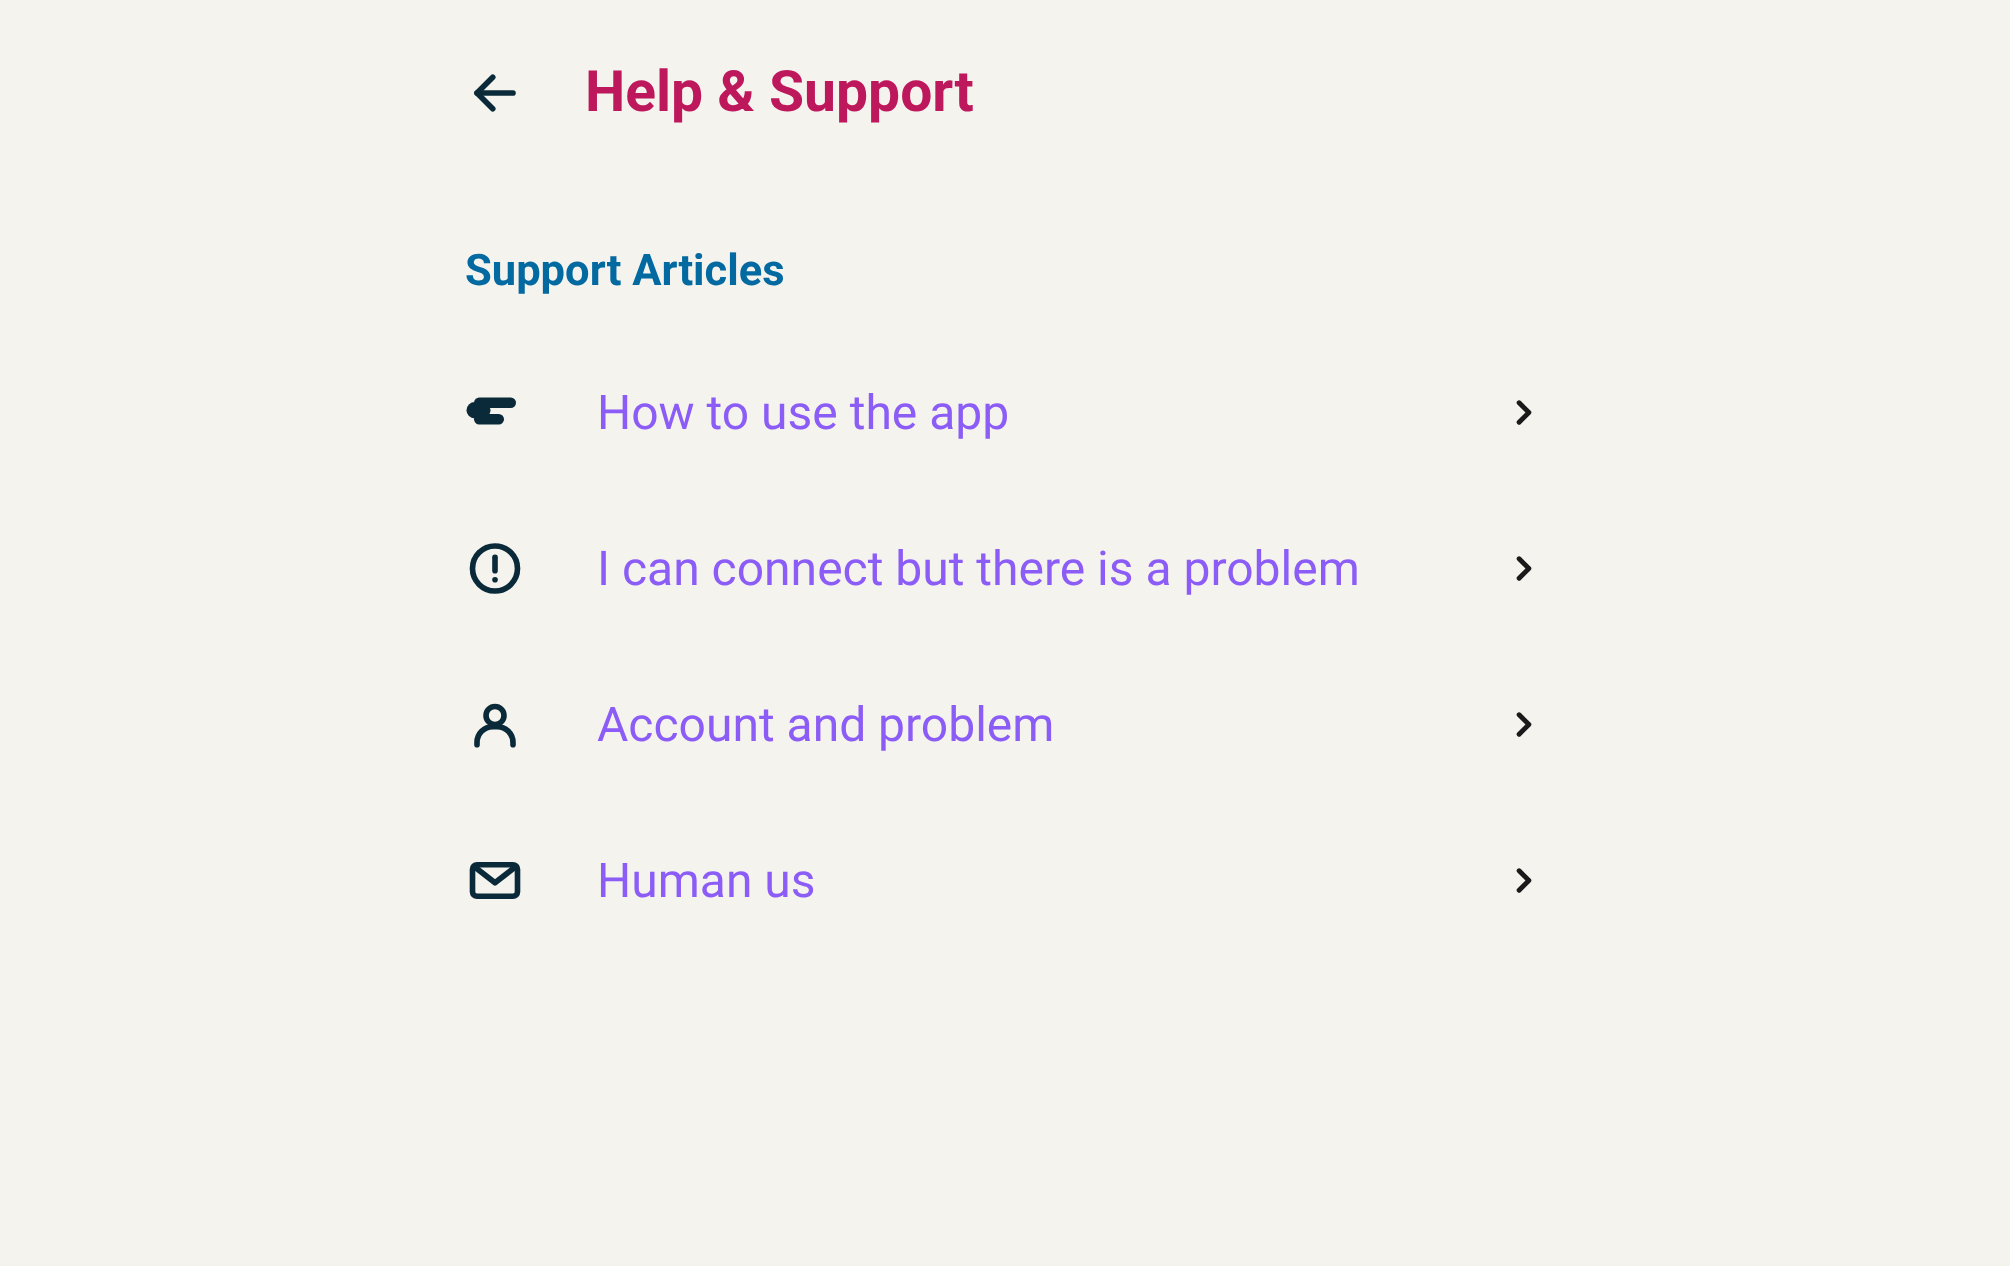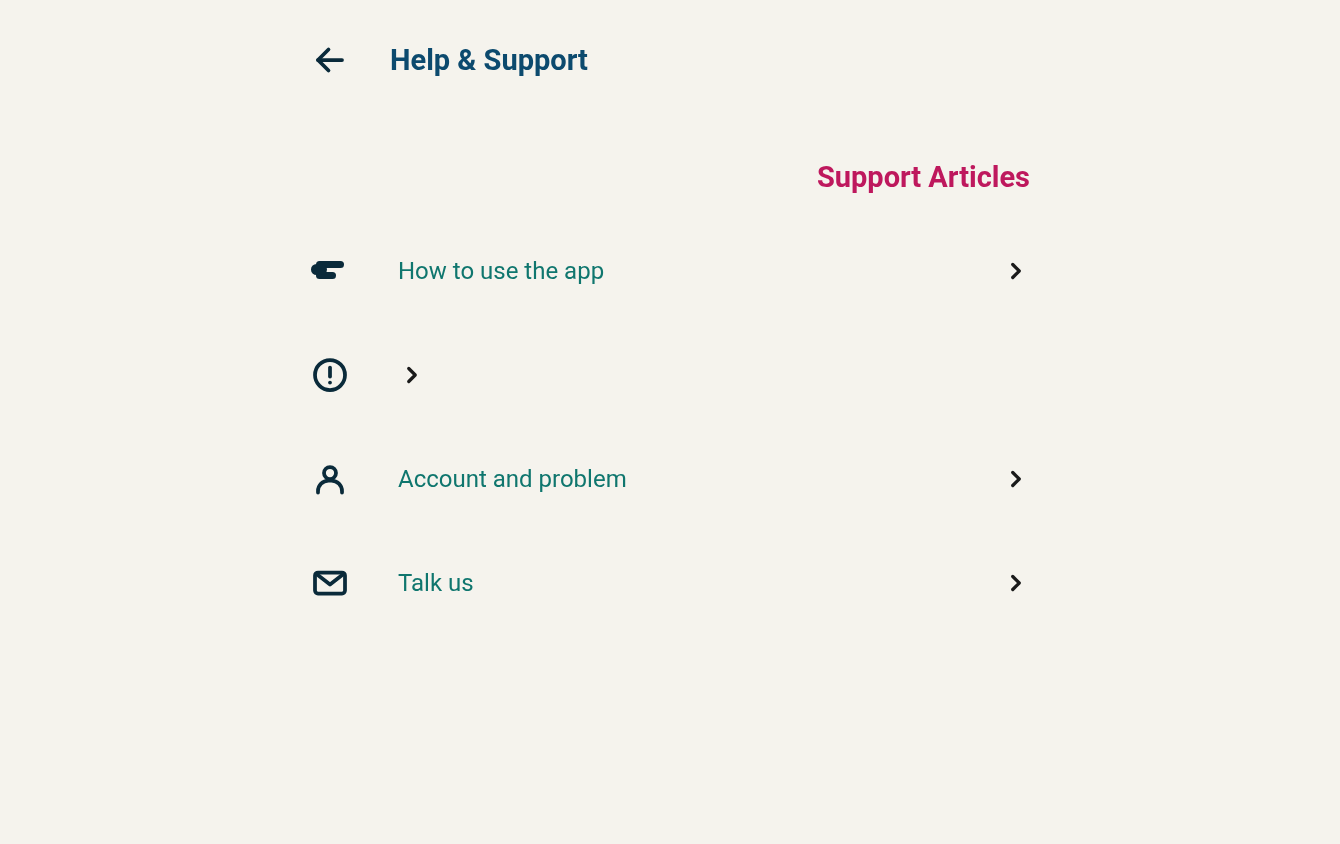--- a/index.html
+++ b/index.html
@@ -30,56 +30,55 @@
     .back-btn {
       display: flex;
       align-items: center;
       justify-content: center;
       width: 40px;
       height: 40px;
       cursor: pointer;
       color: #0a2a3a;
     }
     .page-title {
-      font-size: 29px;
+      font-size: 38px;
       font-weight: 700;
-      color: #0c4a6e;
+      color: #be185d;
     }
     .section {
       padding: 0 40px;
     }
     .section-title {
       font-size: 29px;
       font-weight: 700;
-      color: #be185d;
+      color: #0369a1;
       margin-top: 60px;
       margin-bottom: 25px;
-      text-align: right;
     }
     .list-row {
       display: flex;
       align-items: center;
       padding: 32px 0;
       cursor: pointer;
       gap: 48px;
     }
     .row-icon {
       width: 40px;
       height: 40px;
       display: flex;
       align-items: center;
       justify-content: center;
       color: #0a2a3a;
       flex-shrink: 0;
     }
     .row-label {
       flex: 1;
-      font-size: 24px;
+      font-size: 32px;
       font-weight: 400;
-      color: #0f766e;
+      color: #8b5cf6;
     }
     .row-chevron {
       width: 28px;
       height: 28px;
       display: flex;
       align-items: center;
       justify-content: center;
       color: #1a1a1a;
       flex-shrink: 0;
     }
@@ -120,20 +119,21 @@
 
 
     <div class="list-row">
       <div class="row-icon">
         <svg width="36" height="36" viewBox="0 0 24 24" fill="none" stroke="currentColor" stroke-width="2.5" stroke-linecap="round" stroke-linejoin="round">
           <circle cx="12" cy="12" r="10"></circle>
           <line x1="12" y1="7" x2="12" y2="13"></line>
           <line x1="12" y1="17" x2="12.01" y2="17"></line>
         </svg>
       </div>
+      <div class="row-label">I can connect but there is a problem</div>
       <div class="row-chevron">
         <svg width="26" height="26" viewBox="0 0 24 24" fill="none" stroke="currentColor" stroke-width="3" stroke-linecap="round" stroke-linejoin="round">
           <polyline points="9 18 15 12 9 6"></polyline>
         </svg>
       </div>
     </div>
 
     <div class="list-row">
       <div class="row-icon">
         <svg width="36" height="36" viewBox="0 0 24 24" fill="none" stroke="currentColor" stroke-width="2.5" stroke-linecap="round" stroke-linejoin="round">
@@ -153,21 +153,21 @@
 
   <div class="section">
 
     <div class="list-row">
       <div class="row-icon">
         <svg width="36" height="36" viewBox="0 0 24 24" fill="none" stroke="currentColor" stroke-width="2.5" stroke-linecap="round" stroke-linejoin="round">
           <rect x="2" y="5" width="20" height="14" rx="2"></rect>
           <polyline points="3 6 12 13 21 6"></polyline>
         </svg>
       </div>
-      <div class="row-label">Talk us</div>
+      <div class="row-label">Human us</div>
       <div class="row-chevron">
         <svg width="26" height="26" viewBox="0 0 24 24" fill="none" stroke="currentColor" stroke-width="3" stroke-linecap="round" stroke-linejoin="round">
           <polyline points="9 18 15 12 9 6"></polyline>
         </svg>
       </div>
     </div>
 
   </div>
 
 </div>

